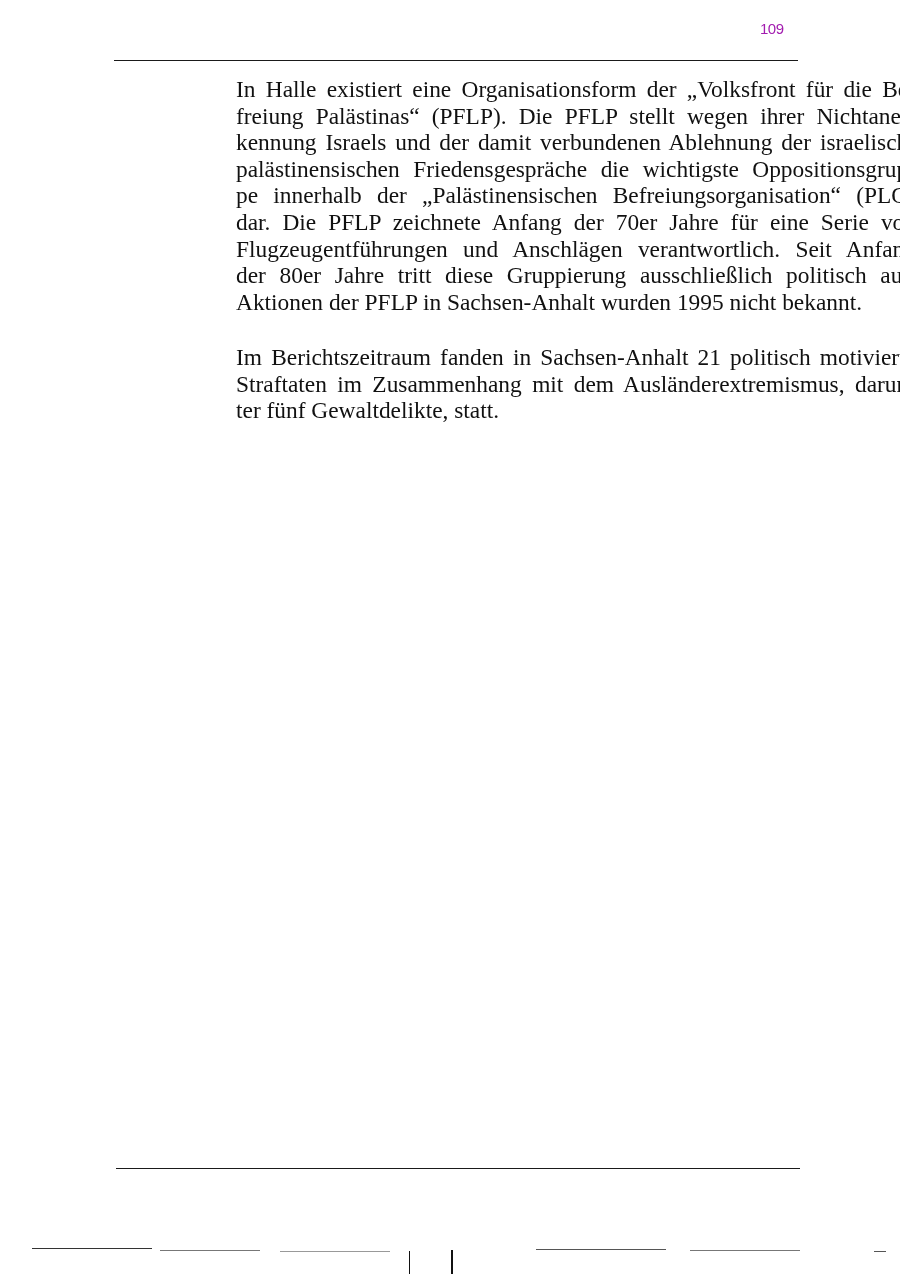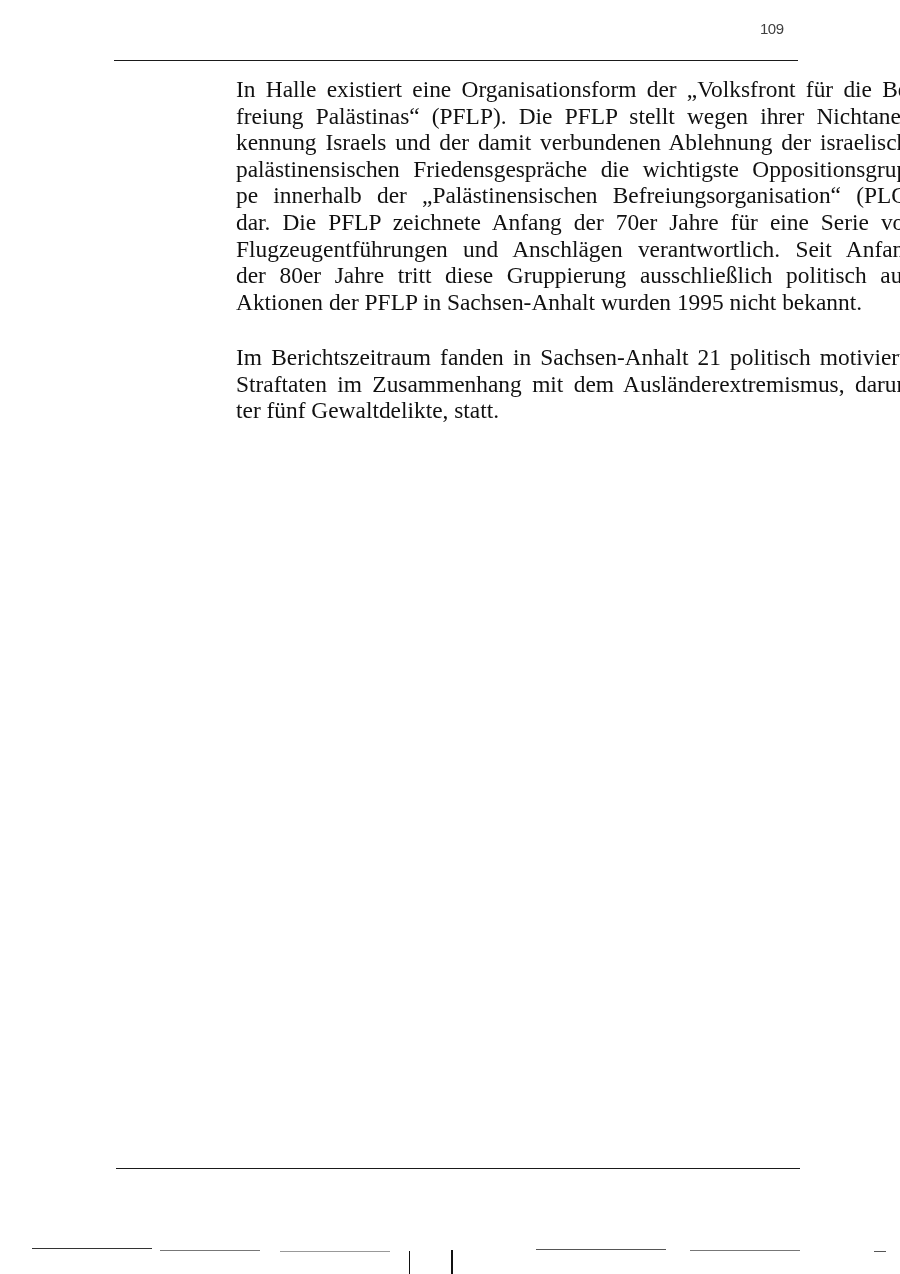--- a/index.html
+++ b/index.html
@@ -1,17 +1,17 @@
 <!DOCTYPE html>
 <html><head>
 <meta charset="utf-8">
 <style>
   html, body { margin: 0; padding: 0; background: #ffffff; }
   body { width: 900px; height: 1274px; position: relative; overflow: hidden; font-family: "Liberation Serif", "DejaVu Serif", serif; color: #111; }
-  .page-number { position: absolute; top: 20px; left: 760px; font-family: "Liberation Sans", "DejaVu Sans", sans-serif; font-size: 15px; letter-spacing: -0.5px; color: #404040; }
+  .page-number { position: absolute; top: 20px; left: 760px; font-family: "Liberation Sans", "DejaVu Sans", sans-serif; font-size: 15px; letter-spacing: -0.5px; color: #a21caf; }
   .rule { position: absolute; height: 1px; background: #1a1a1a; }
   .rule.top { top: 60px; left: 114px; width: 684px; }
   .rule.foot { top: 1168px; left: 116px; width: 684px; }
   .body-text { position: absolute; left: 118px; width: 680px; font-size: 23.4px; line-height: 26.6px; text-align: justify; }
   .para { margin: 0; hyphens: manual; }
   .para1 { position: absolute; top: 76px; left: 118px; width: 680px; }
   .para2 { position: absolute; top: 344px; left: 118px; width: 680px; }
   .line { display: block; text-align: justify; text-align-last: justify; white-space: nowrap; }
   .line.last { text-align-last: left; }
   .scan-marks { position: absolute; left: 0; top: 1240px; width: 900px; height: 34px; }

